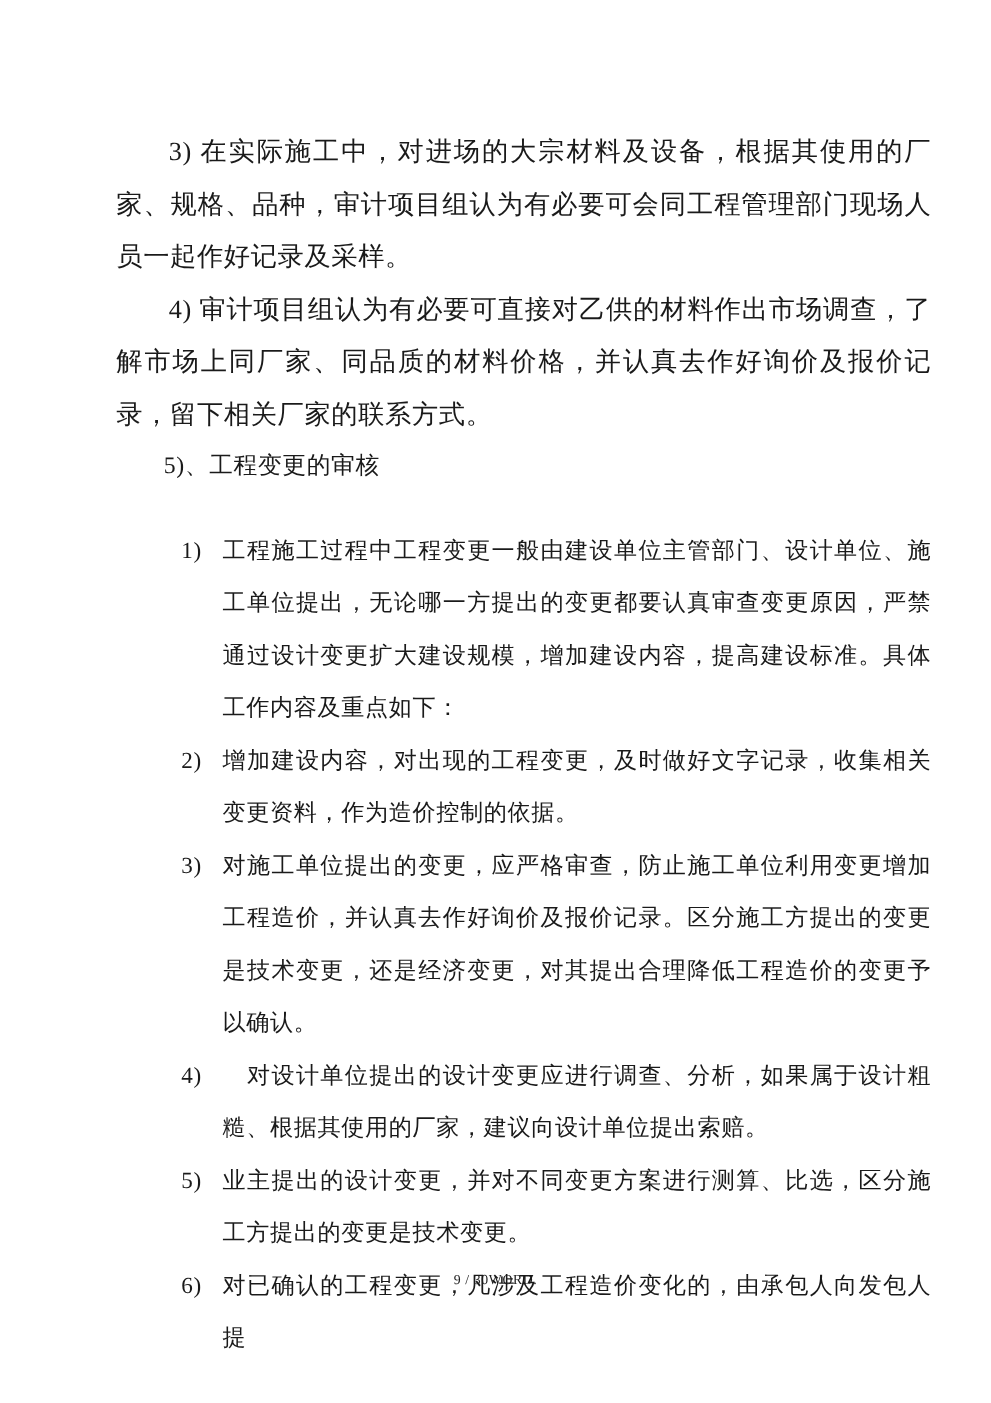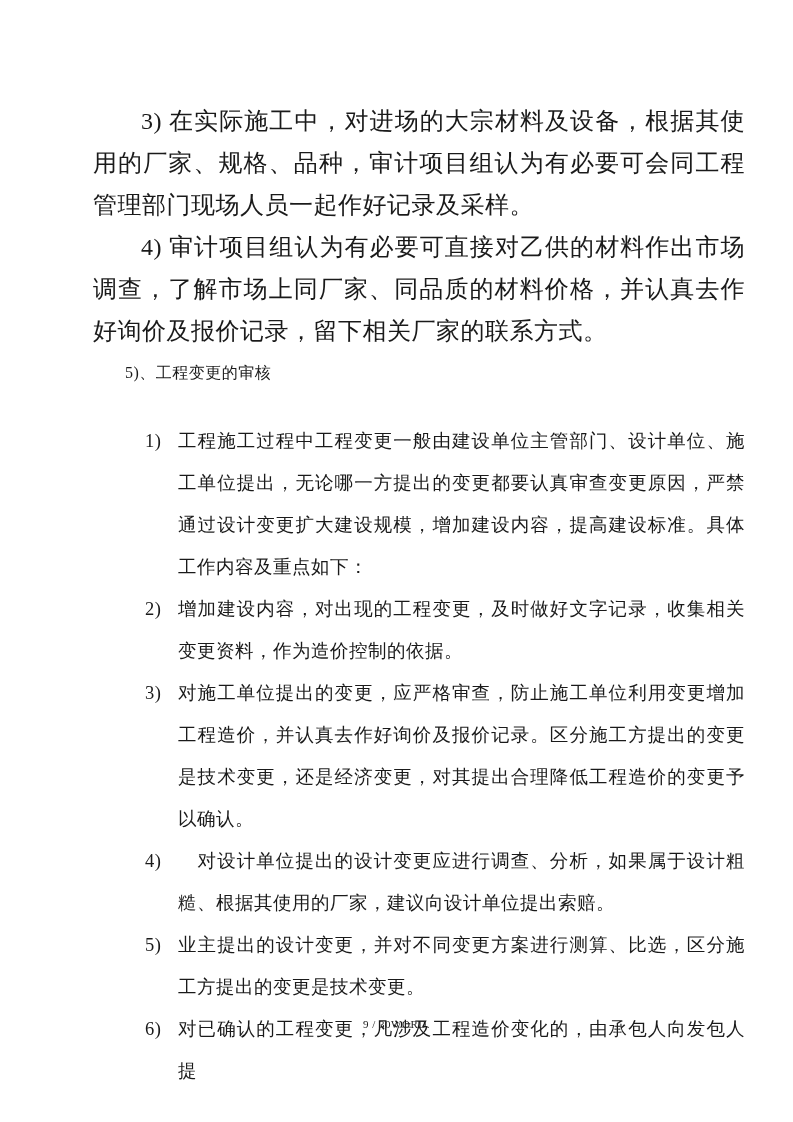--- a/index.html
+++ b/index.html
@@ -16,29 +16,29 @@
     font-family: "Liberation Serif", "DejaVu Serif", serif;
     color: #1a1a1a;
   }
   .doc-body {
     position: absolute;
     left: 93px;
     top: 100px;
     width: 652px;
   }
   .para {
-    font-size: 24px;
+    font-size: 21px;
     line-height: 42px;
     text-align: justify;
     text-indent: 2em;
     margin: 0;
     letter-spacing: 0.5px;
   }
   .heading {
-    font-size: 16px;
+    font-size: 19px;
     line-height: 42px;
     text-indent: 2em;
     margin: 0;
     letter-spacing: 0.5px;
   }
   .doc-list {
     margin-top: 26px;
     padding-left: 52px;
   }
   .list-row {

